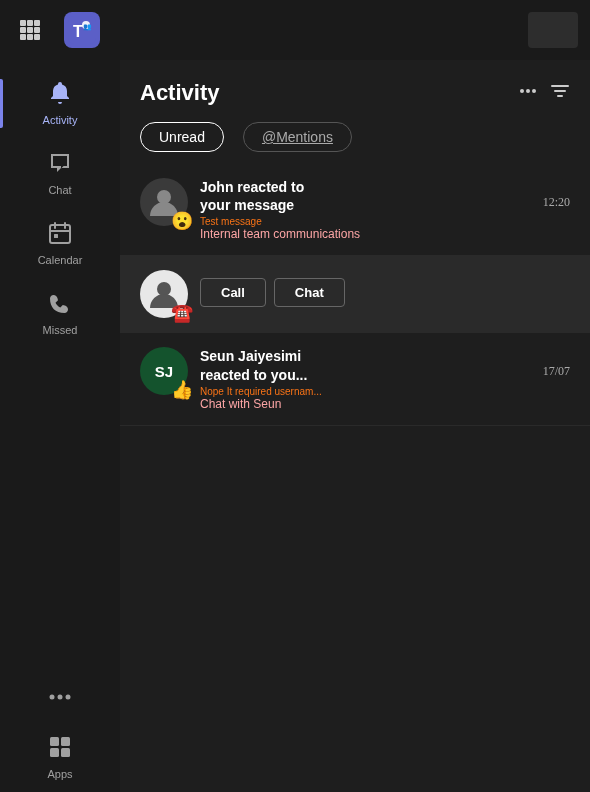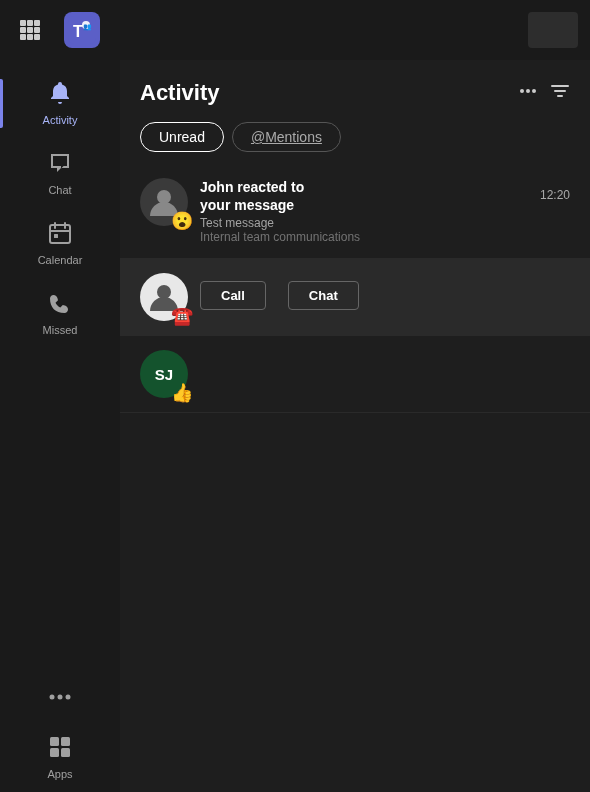--- a/index.html
+++ b/index.html
@@ -137,21 +137,21 @@
       font-size: 18px;
       cursor: pointer;
       background: none;
       border: none;
     }
 
     
     .filter-tabs {
       padding: 4px 20px 12px 20px;
       display: flex;
-      gap: 8px;
+      gap: 19px;
     }
     .filter-tab {
       border-radius: 20px;
       border: 1.5px solid #666;
       padding: 6px 18px;
       font-size: 14px;
       font-weight: 500;
       cursor: pointer;
       background: transparent;
     }
@@ -226,36 +226,37 @@
       color: #fff;
       line-height: 1.3;
       flex: 1;
       padding-right: 8px;
     }
     .item-time {
       font-size: 12px;
       color: #aaa;
       white-space: nowrap;
       flex-shrink: 0;
-      margin-top: 10px;
+      margin-top: 17px;
+      font-family: Liberation Serif, serif;
     }
     .item-subtitle {
-      font-size: 12px;
-      color: #a3a3a3;
+      font-size: 10px;
+      color: #f97316;
       margin-top: 2px;
     }
     .item-subtitle2 {
       font-size: 12px;
-      color: #737373;
+      color: #fca5a5;
     }
 
     
     .action-buttons {
       display: flex;
-      gap: 22px;
+      gap: 8px;
       margin-top: 8px;
     }
     .action-btn {
       border: 1.5px solid #666;
       background: transparent;
       color: #fff;
       border-radius: 4px;
       padding: 6px 20px;
       font-size: 13px;
       font-weight: 600;
@@ -448,17 +449,29 @@
         </div>
       </div>
 
       <div class="activity-item">
         <div class="avatar-wrapper">
           <div class="avatar-circle avatar-sj">
             <span class="avatar-initials">SJ</span>
           </div>
           <span class="avatar-emoji">👍</span>
         </div>
+        <div class="item-content">
+          <div class="item-top">
+            <div class="item-title">
+              <span>Seun Jaiyesimi</span>
+              <br>
+              <span>reacted to you...</span>
+            </div>
+            <span class="item-time">17/07</span>
+          </div>
+          <div class="item-subtitle">Nope It required usernam...</div>
+          <div class="item-subtitle2">Chat with Seun</div>
+        </div>
       </div>
 
     </div>
   </div>
 </div>
 
 </body></html>

